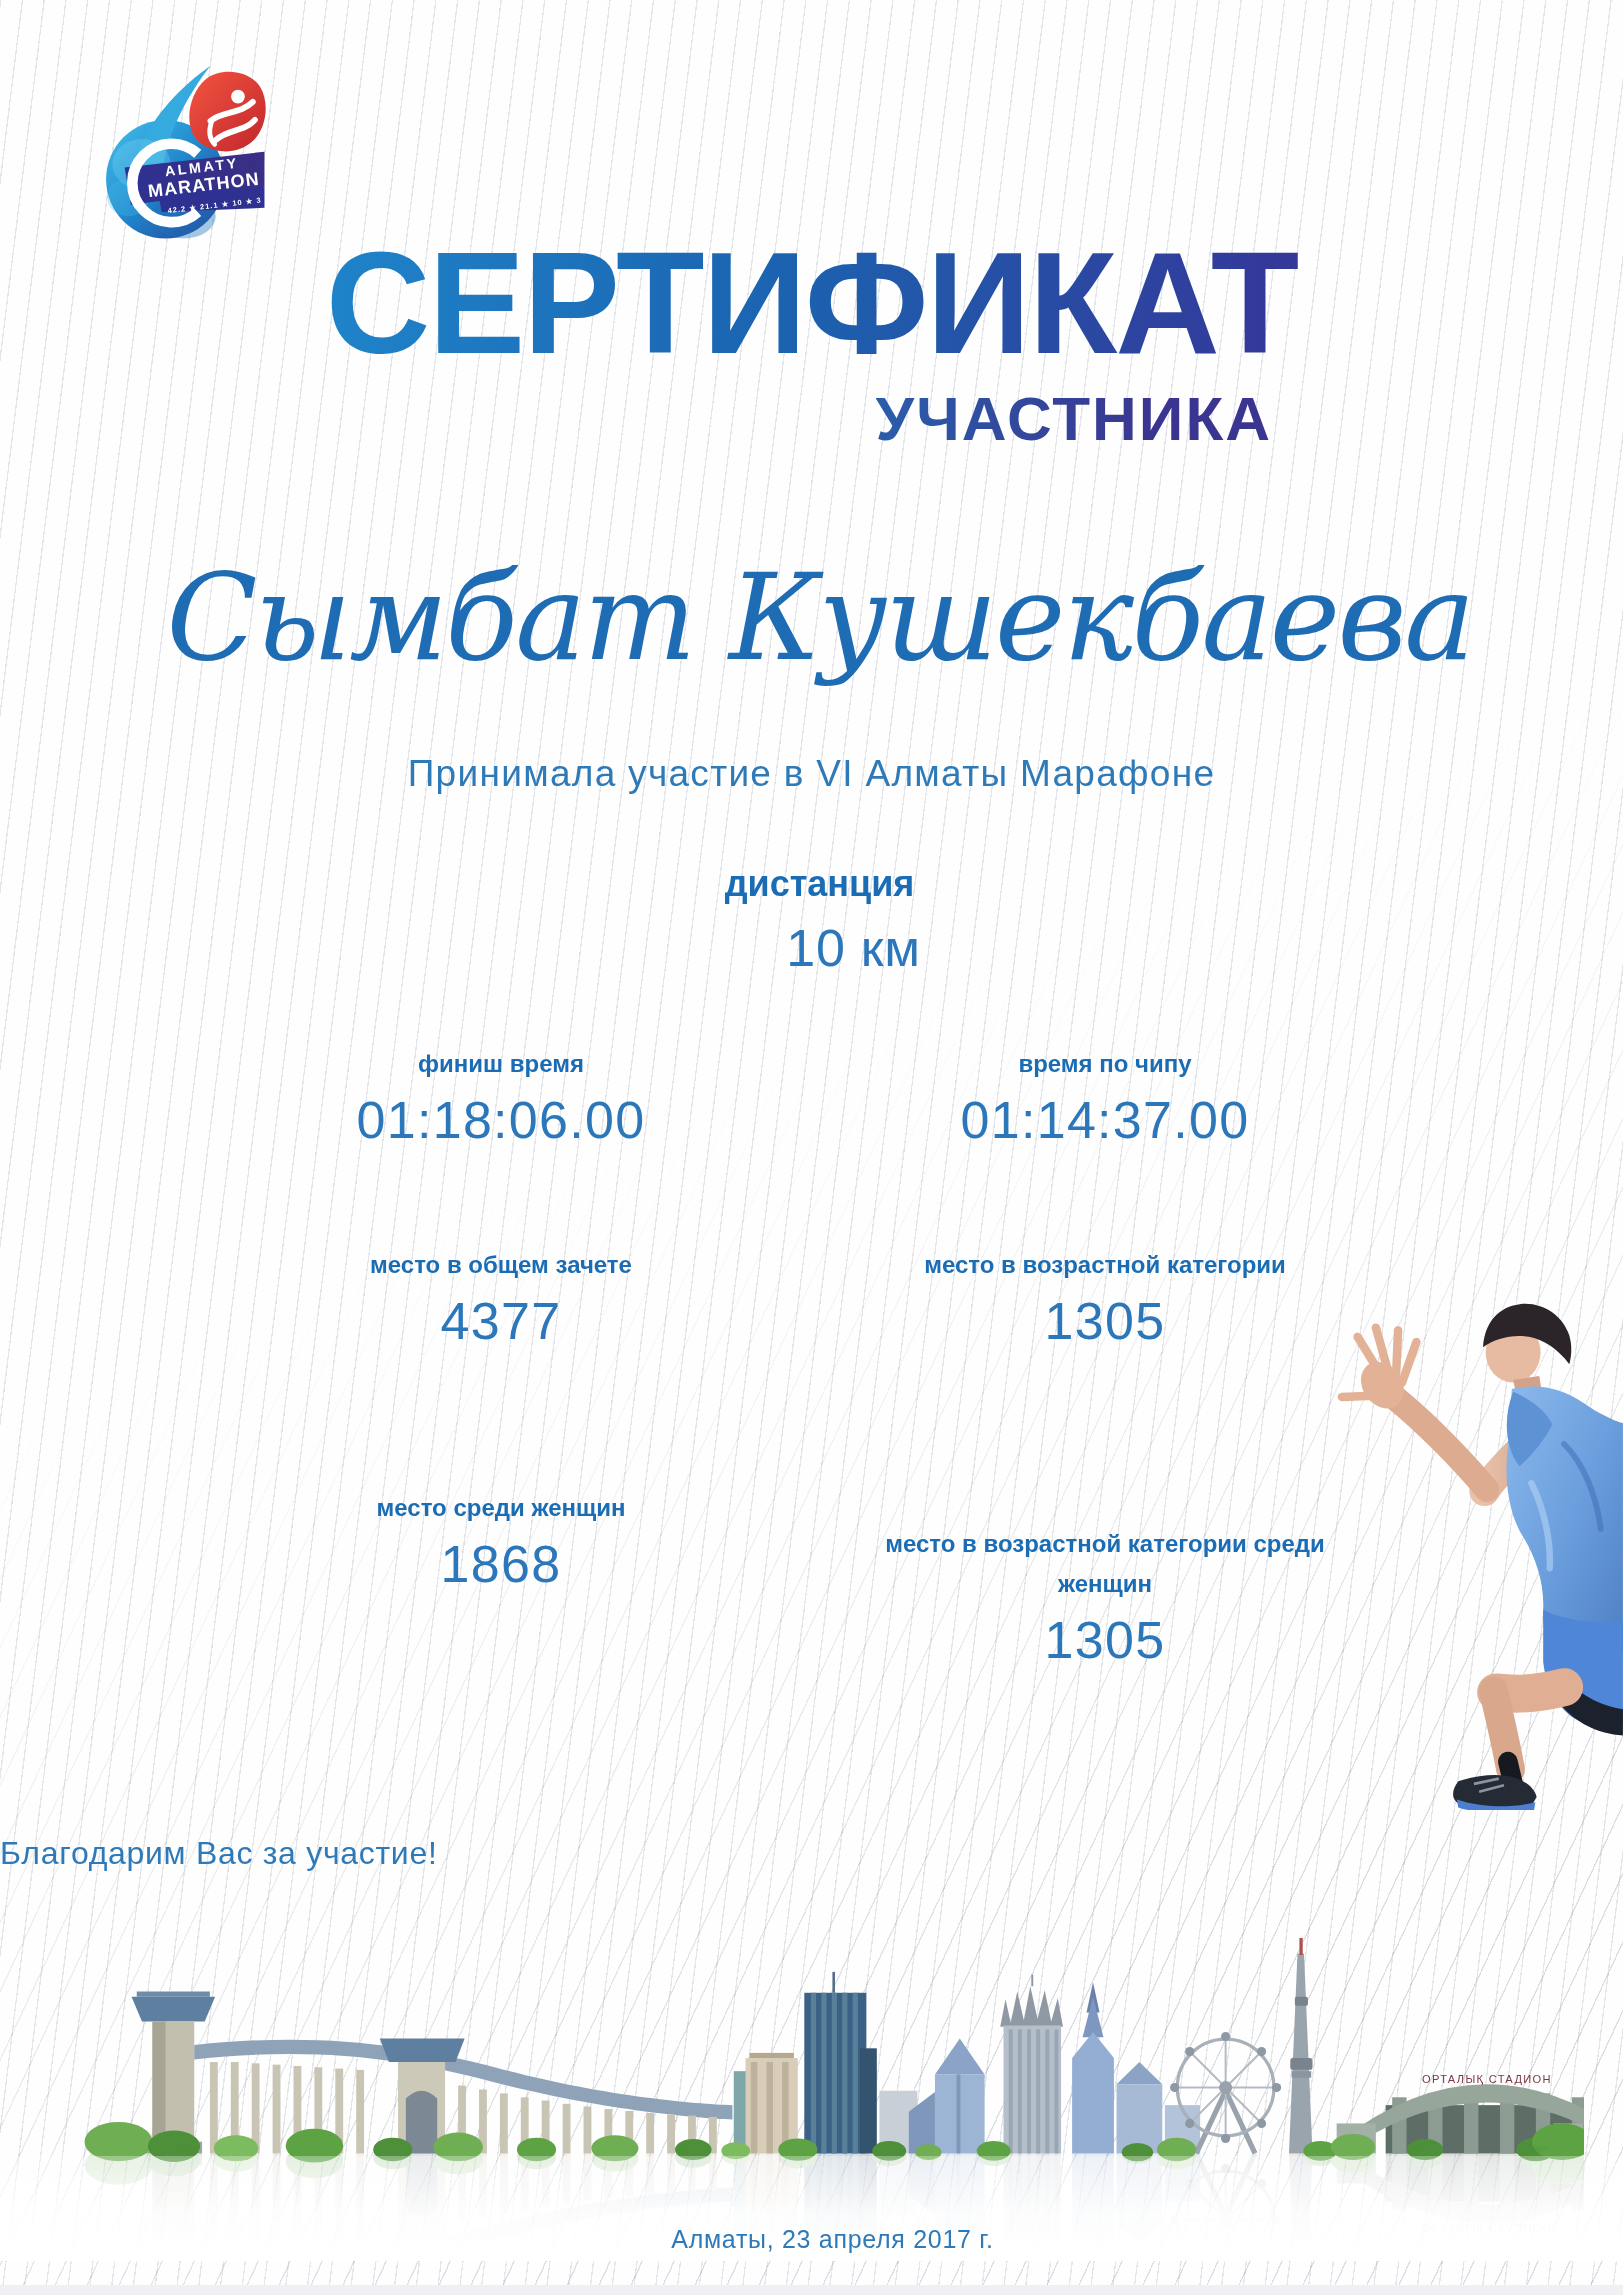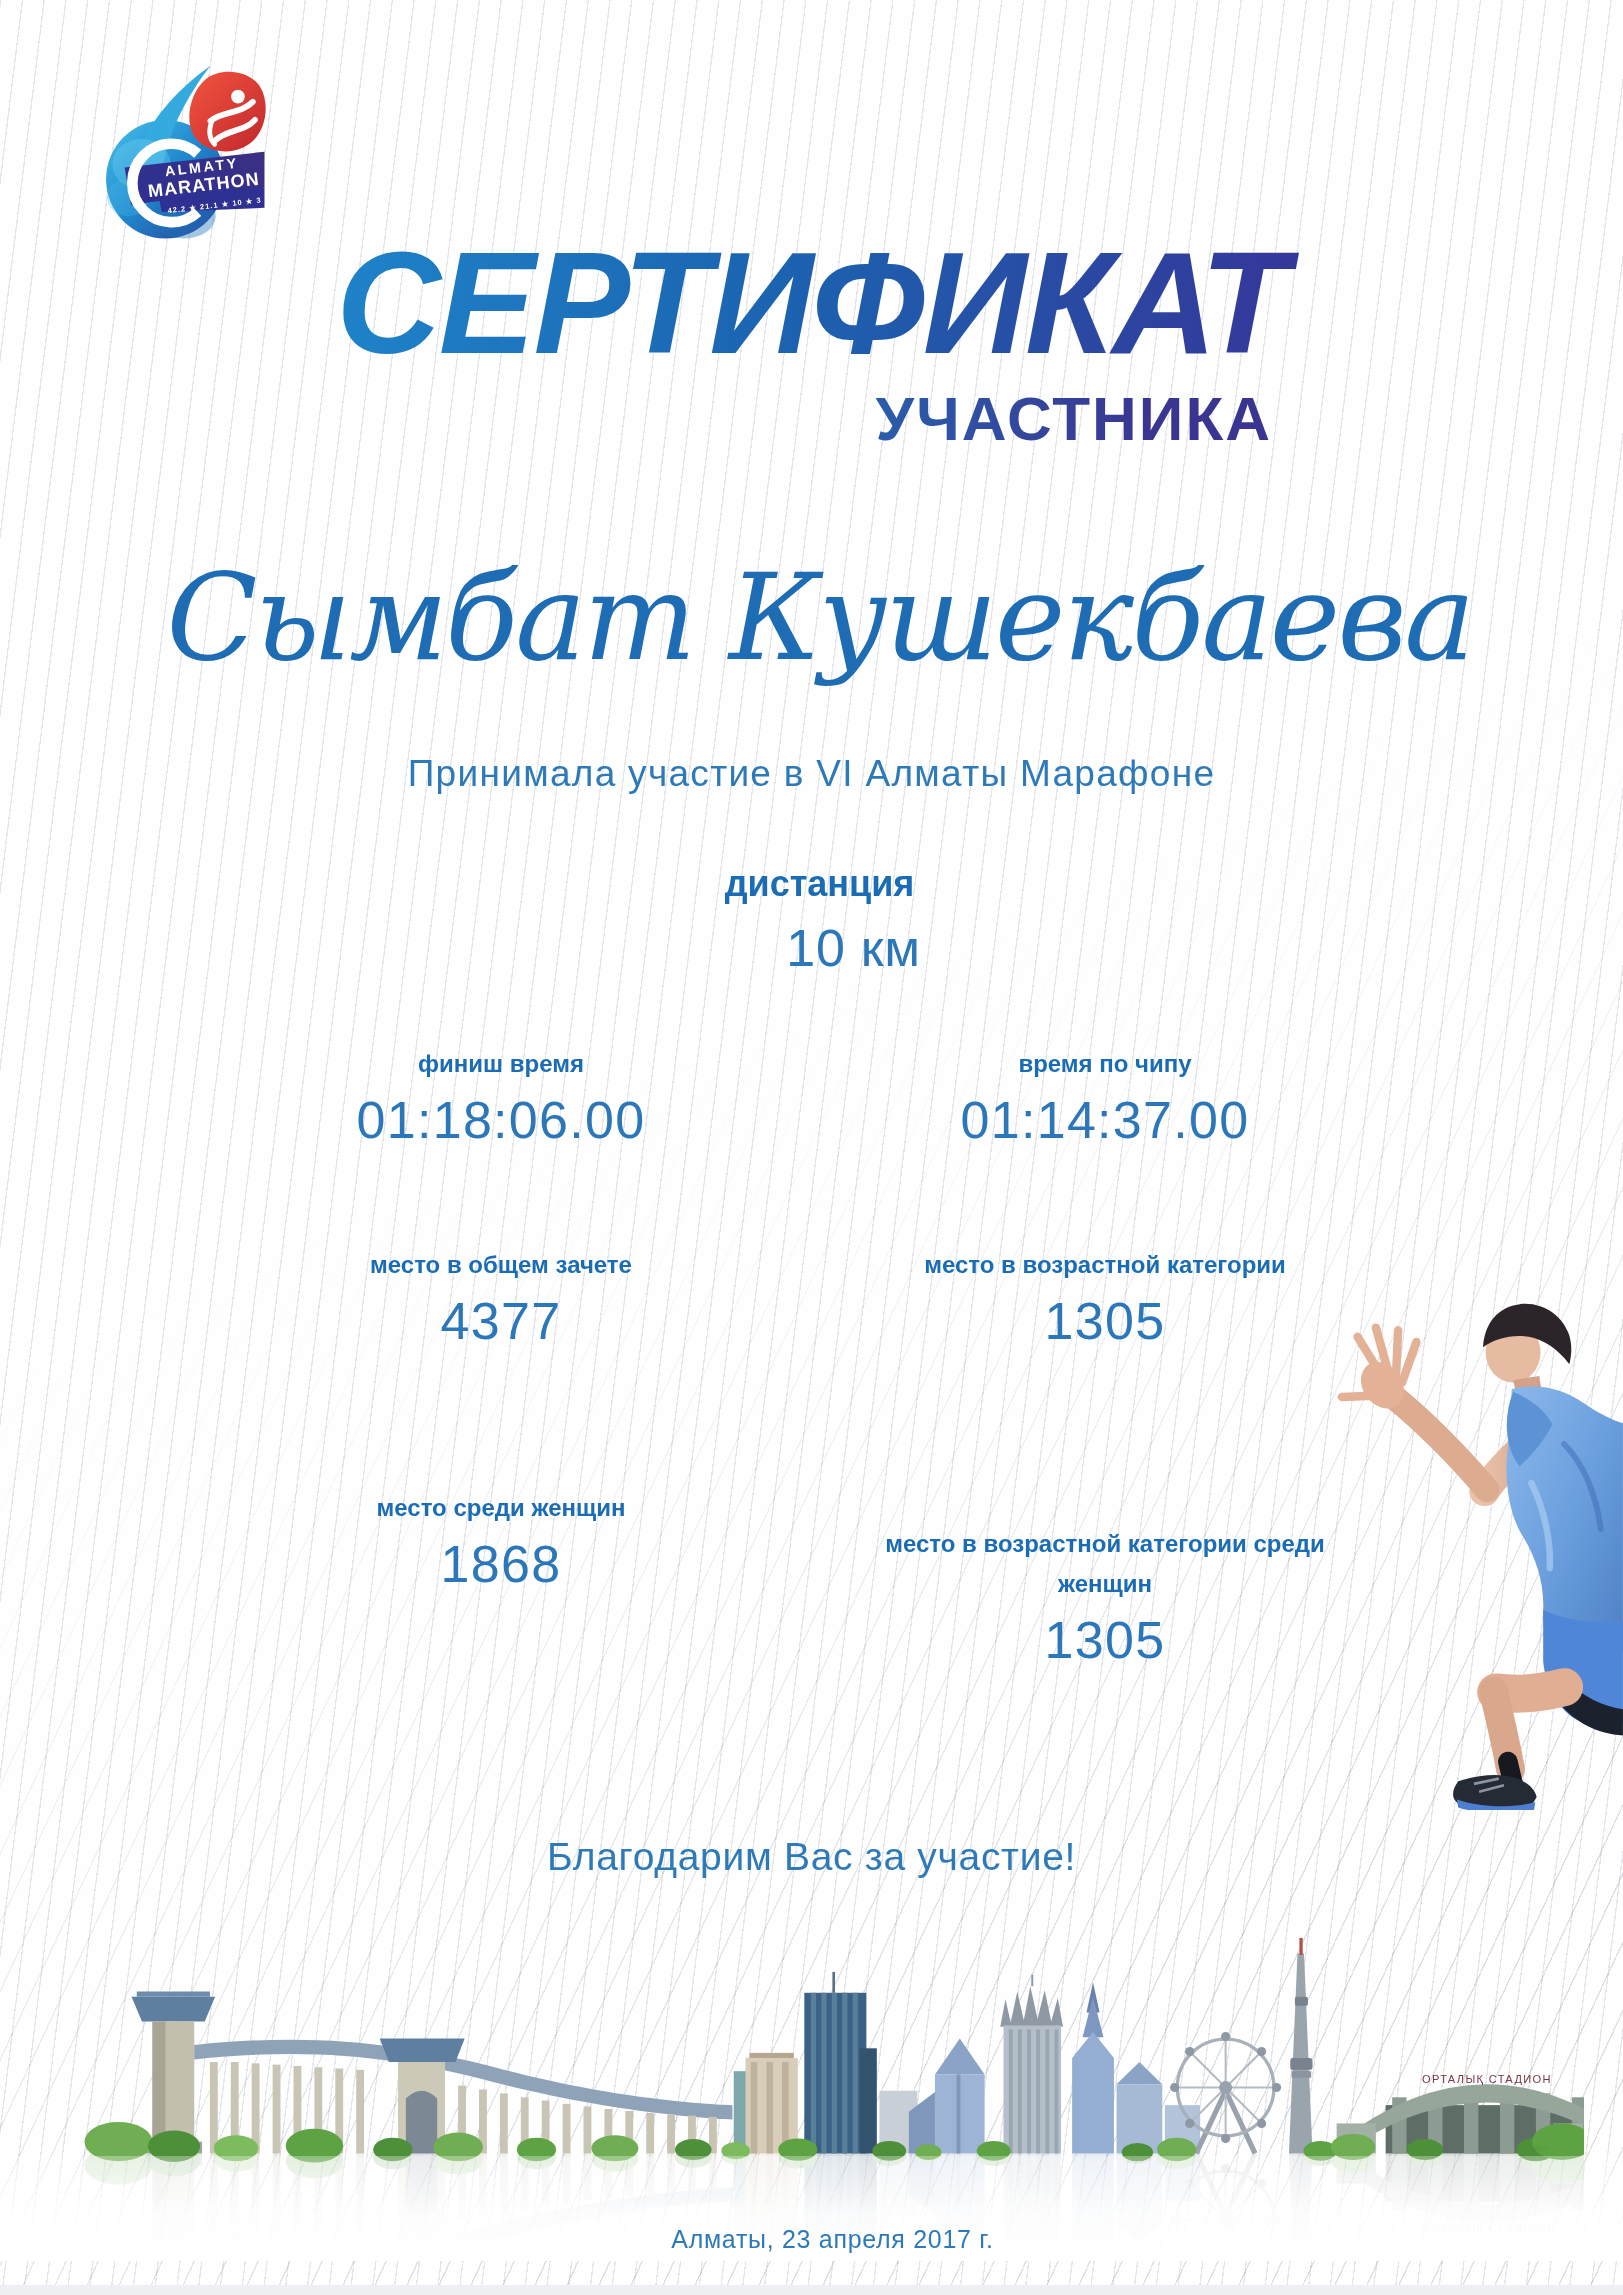--- a/index.html
+++ b/index.html
@@ -10,21 +10,21 @@
      background:repeating-linear-gradient(97deg,rgba(125,135,150,0.20) 0 1.3px,transparent 1.3px 21.6px);}
   .page::after{content:"";position:absolute;inset:0;z-index:0;
      background:repeating-linear-gradient(115deg,rgba(115,125,140,0.24) 0 1.3px,transparent 1.3px 29px);
      -webkit-mask-image:linear-gradient(155deg,transparent 45%,#000 82%);
      mask-image:linear-gradient(155deg,transparent 45%,#000 82%);}
   .page>*{z-index:1;}
   .logo{position:absolute;left:78px;top:58px;width:196px;height:181px;}
   .title{position:absolute;top:235px;left:0;width:100%;text-align:center;
      font-size:145px;font-weight:bold;letter-spacing:-2px;line-height:0.95;
      background:linear-gradient(90deg,#1f86cb 18%,#1b63b0 48%,#33399a 78%,#3a3590 92%);
-     -webkit-background-clip:text;background-clip:text;color:transparent;font-style:italic;-webkit-text-fill-color:transparent;}
+     -webkit-background-clip:text;background-clip:text;color:transparent;-webkit-text-fill-color:transparent;}
   .subtitle{position:absolute;top:383px;right:351px;font-size:62px;font-weight:bold;letter-spacing:2px;
      background:linear-gradient(90deg,#2a5dab 0%,#3a3590 70%);
      -webkit-background-clip:text;background-clip:text;color:transparent;-webkit-text-fill-color:transparent;}
   .name{position:absolute;top:553px;left:8px;width:100%;text-align:center;
      font-family:"DejaVu Serif",serif;font-style:italic;font-size:119px;letter-spacing:-2.6px;
      color:#1e6cb3;line-height:1.1;}
   .participation{position:absolute;top:753px;left:0;width:100%;text-align:center;
      font-size:37px;font-weight:300;letter-spacing:1.3px;color:#2e7ab8;}
   .dist-label{position:absolute;top:863px;left:8px;width:100%;text-align:center;
      font-size:36px;font-weight:bold;color:#1a6cb4;}
@@ -33,22 +33,22 @@
   .cell{position:absolute;transform:translateX(-50%);text-align:center;}
   .cell .label{font-size:24px;font-weight:bold;color:#1a6cb4;line-height:1.68;}
   .cell .value{font-size:52px;color:#2b77ba;margin-top:5.2px;letter-spacing:1.3px;text-align:center;}
   .c1{left:501px;top:1044px;width:589px;}
   .c2{left:1105px;top:1044px;width:589px;}
   .c1 .label,.c2 .label{white-space:nowrap;}
   .c3{left:501px;top:1245px;width:307px;}
   .c4{left:1105px;top:1245px;width:458px;}
   .c5{left:501px;top:1488px;width:307px;}
   .c6{left:1105px;top:1524px;width:458px;}
-  .thanks{position:absolute;top:1835px;left:0;width:100%;text-align:center;
-     font-size:39px;font-weight:300;letter-spacing:0.7px;color:#2e7ab8;}
+  .thanks{position:absolute;top:1835px;left:0;width:100%;text-align:left;
+     font-size:32px;font-weight:300;letter-spacing:0.7px;color:#2e7ab8;}
   .runner{position:absolute;right:0;top:1261px;width:340px;height:549px;}
   .skyline{position:absolute;left:39px;top:1934px;width:1545px;height:307px;}
   .reflect-fade{position:absolute;left:0;top:2156px;width:100%;height:105px;z-index:2;
      background:linear-gradient(to bottom,rgba(255,255,255,0.30) 0%,rgba(255,255,255,0.88) 55%,#ffffff 100%);}
   .date{position:absolute;top:2225px;left:0;width:100%;text-align:center;z-index:3;
      font-size:25px;font-weight:300;letter-spacing:0.7px;color:#2e7ab8;margin-left:21px;}
   .bottom-strip{position:absolute;left:0;bottom:0;width:100%;height:10.5px;background:#eef0f3;z-index:3;}
   svg text{font-family:"Liberation Sans",sans-serif;}
 </style>
 </head>

